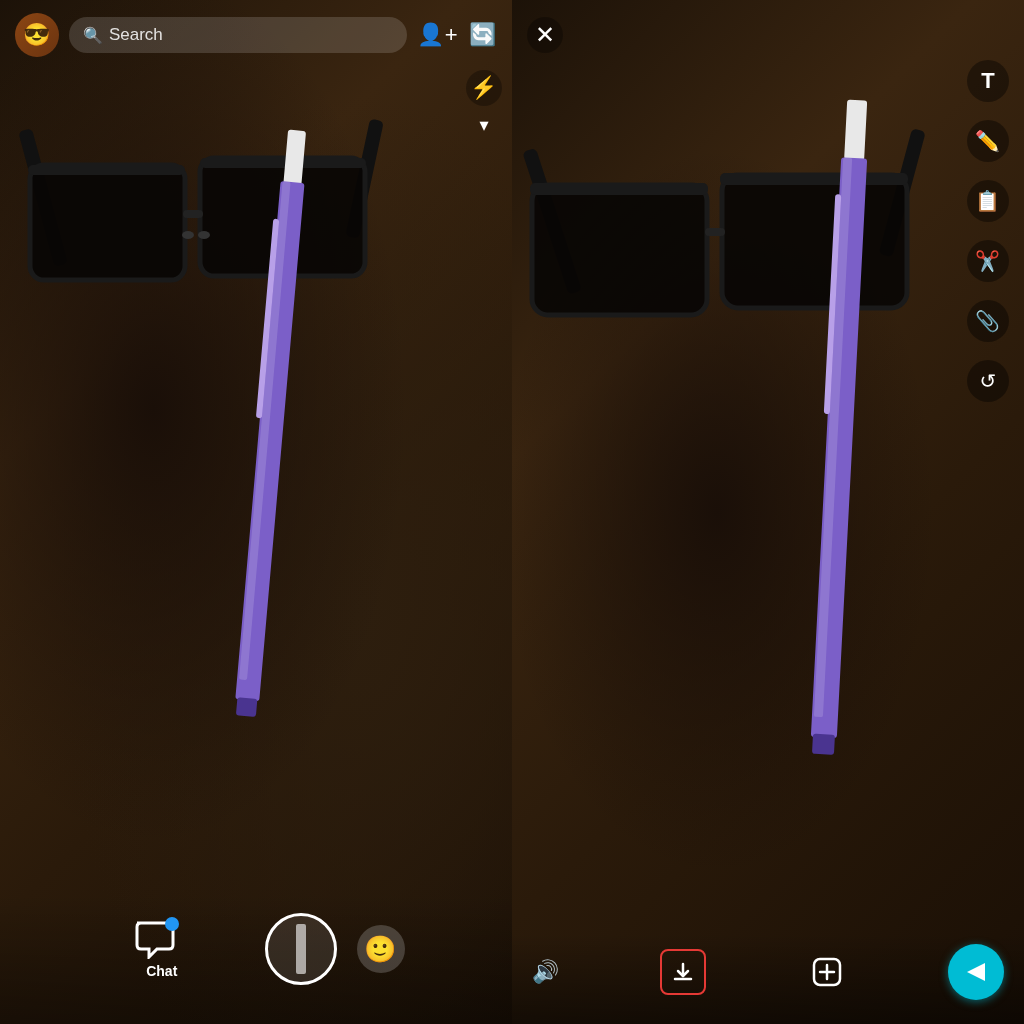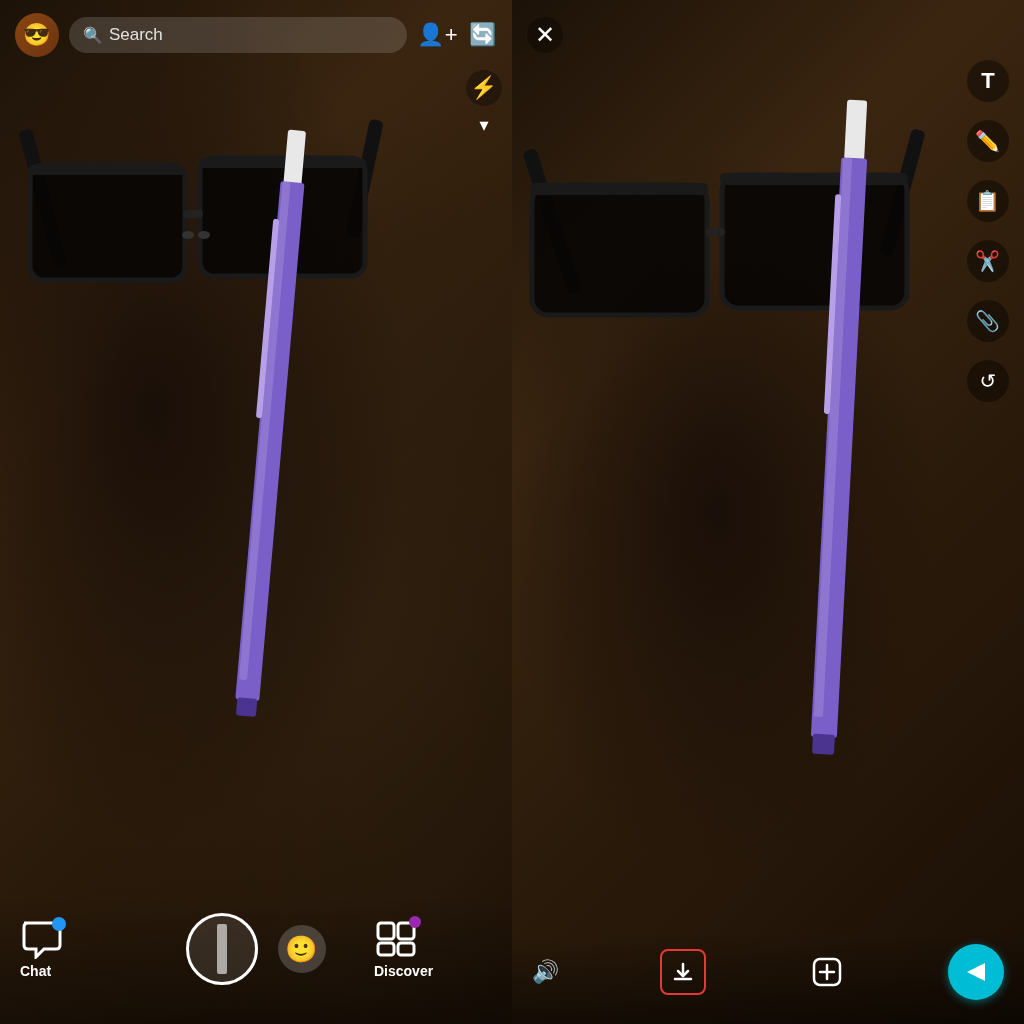--- a/index.html
+++ b/index.html
@@ -132,21 +132,21 @@
       align-items: center;
       padding: 0 20px 20px;
       z-index: 10;
       background: linear-gradient(transparent, rgba(0,0,0,0.4));
     }
 
     .bottom-item {
       flex: 1;
       display: flex;
       flex-direction: column;
-      align-items: flex-start;
+      align-items: flex-end;
       cursor: pointer;
     }
 
     .bottom-icon-wrap {
       position: relative;
     }
 
     .blue-dot {
       width: 14px;
       height: 14px;
@@ -429,32 +429,20 @@
 
     <div class="shutter-area">
       <div class="shutter-btn">
         <div class="shutter-inner"></div>
       </div>
       <div class="emoji-btn">
         <span>🙂</span>
       </div>
     </div>
 
-    <div class="bottom-item">
-      <div class="bottom-icon-wrap">
-        <svg width="44" height="40" viewBox="0 0 44 40">
-          <rect x="4" y="4" width="16" height="16" rx="3" fill="none" stroke="white" stroke-width="3"></rect>
-          <rect x="24" y="4" width="16" height="16" rx="3" fill="none" stroke="white" stroke-width="3"></rect>
-          <rect x="4" y="24" width="16" height="12" rx="3" fill="none" stroke="white" stroke-width="3"></rect>
-          <rect x="24" y="24" width="16" height="12" rx="3" fill="none" stroke="white" stroke-width="3"></rect>
-        </svg>
-        <div class="purple-dot"></div>
-      </div>
-      <span class="bottom-label">Discover</span>
-    </div>
   </div>
 </div>
 
 <div class="right-panel">
   <div class="photo-bg-right"></div>
 
   <svg class="glasses-svg" viewBox="0 0 512 1024" xmlns="http://www.w3.org/2000/svg">
 
     <rect x="10" y="150" width="14" height="150" rx="5" fill="#111" transform="rotate(-18 17 150)"></rect>
 

